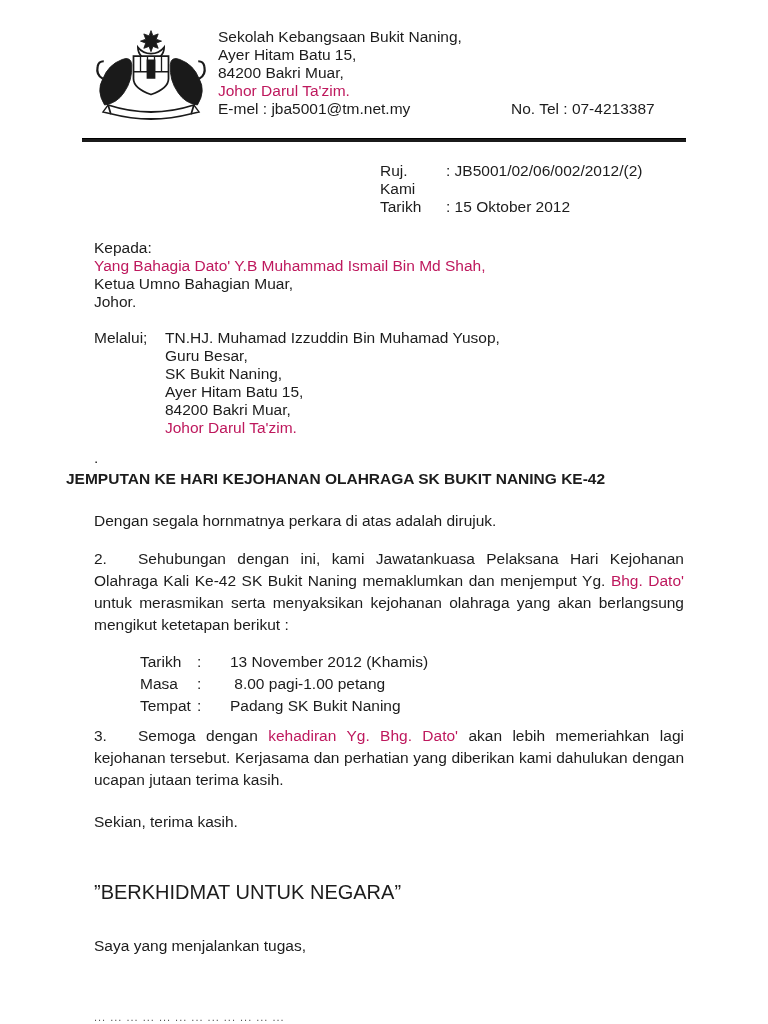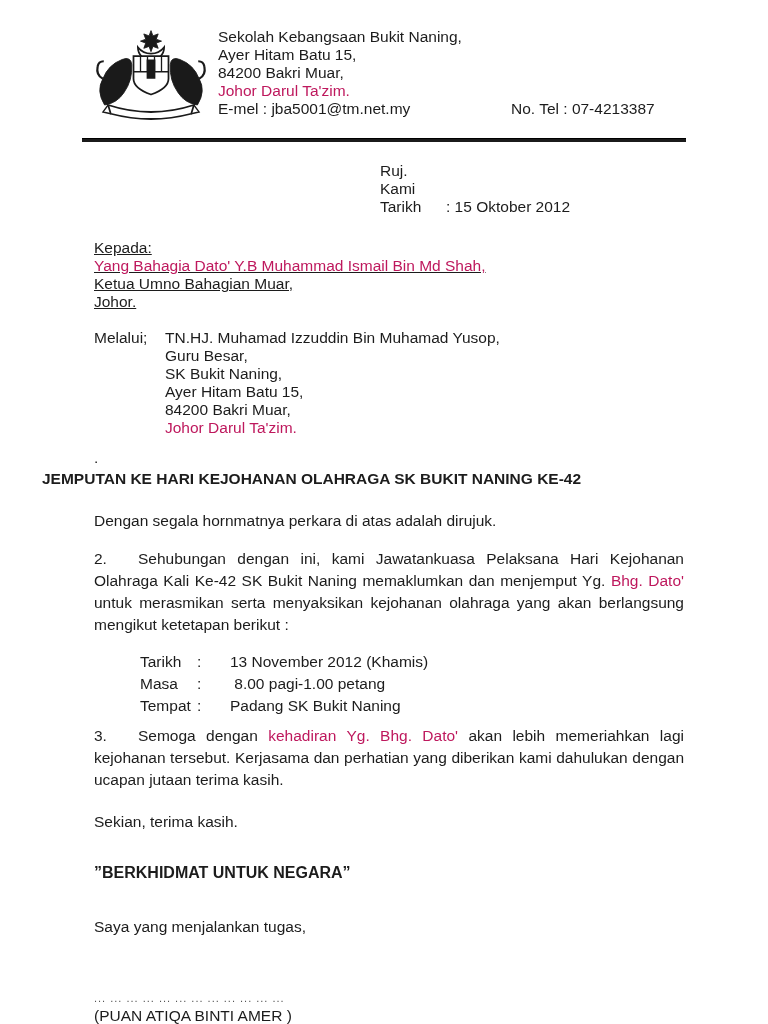--- a/index.html
+++ b/index.html
@@ -19,39 +19,39 @@
   .logo-box{width:114px;height:98px;flex:0 0 114px;margin-right:10px;}
   .lh-text{line-height:18px;}
   .lh-row{display:flex;}
   .lh-email{display:inline-block;width:293px;}
   .rule{margin:12px 0 0 82px;width:604px;height:3px;background:#1b1b1b;border-top:1px solid #000;}
   
   .ref-block{margin:20px 0 0 380px;line-height:18px;}
   .ref-row{display:flex;}
   .ref-label{display:inline-block;width:66px;}
   
-  .kepada{margin:23px 0 0 94px;line-height:18px;width:590px;text-decoration:underline;}
+  .kepada{margin:23px 0 0 94px;line-height:18px;width:590px;}
   
   .melalui{margin:18px 0 0 94px;line-height:18px;display:flex;}
   .melalui-label{width:71px;flex:0 0 71px;}
   
   .dot-line{margin:12px 0 0 94px;line-height:18px;}
-  .heading{margin:3px 0 0 42px;line-height:18px;font-weight:700;width:600px;}
+  .heading{margin:3px 0 0 66px;line-height:18px;font-weight:700;width:600px;}
   
   .opening{margin:22px 0 0 94px;line-height:22px;width:590px;}
   .para{margin-left:94px;width:590px;line-height:22px;text-align:justify;}
   .para .num{display:inline-block;width:44px;}
   .p2{}
   .p3{margin-top:8px;}
   .details{margin:10px 0 0 140px;line-height:22px;}
   .d-row{display:flex;}
   .d-label{width:57px;flex:0 0 57px;}
   .d-colon{width:33px;flex:0 0 33px;}
   .closing{margin:22px 0 0 94px;line-height:18px;}
-  .slogan{margin:33px 0 0 94px;line-height:18px;font-weight:700;font-size:16px;}
+  .slogan{margin:52px 0 0 94px;line-height:18px;font-weight:400;font-size:20px;}
   .signoff{margin:36px 0 16px 94px;line-height:18px;}
   
   .sig-block{margin:54px 0 0 94px;line-height:18px;}
   .sig-dots{font-size:11px;color:#555;letter-spacing:1px;line-height:17px;}
 </style>
 </head>
 <body>
 
 <div class="page">
 
@@ -94,20 +94,21 @@
         <span>No. Tel : 07-4213387</span>
       </div>
     </div>
   </div>
 
   <div class="rule"></div>
 
   <div class="ref-block">
     <div class="ref-row">
       <span class="ref-label">Ruj. Kami</span>
+      <span>: JB5001/02/06/002/2012/(2)</span>
     </div>
     <div class="ref-row">
       <span class="ref-label">Tarikh</span>
       <span>: 15 Oktober 2012</span>
     </div>
   </div>
 
   <div class="kepada">
     <div>Kepada:</div>
     <div class="muted">Yang Bahagia Dato' Y.B Muhammad Ismail Bin Md Shah,</div>

